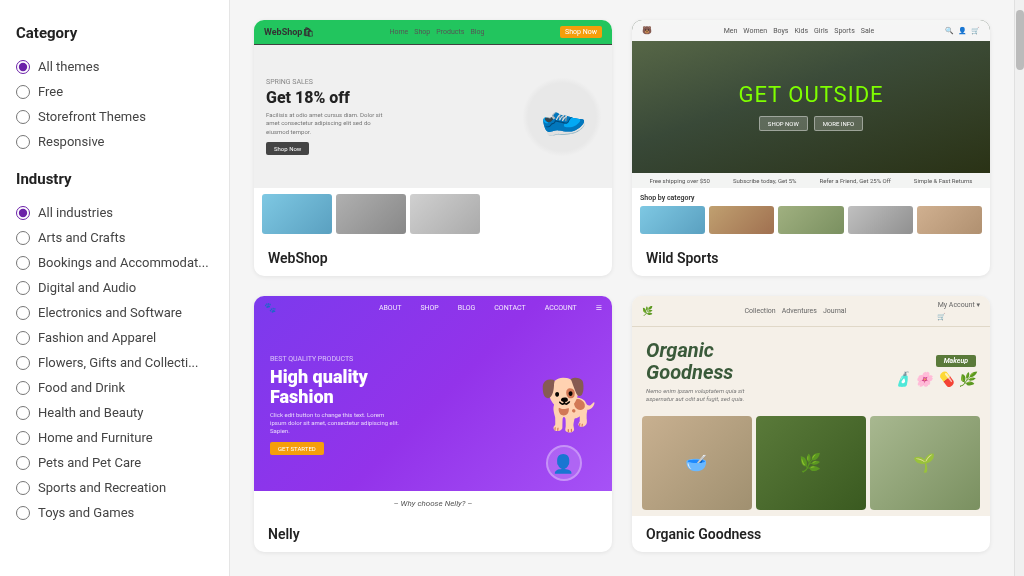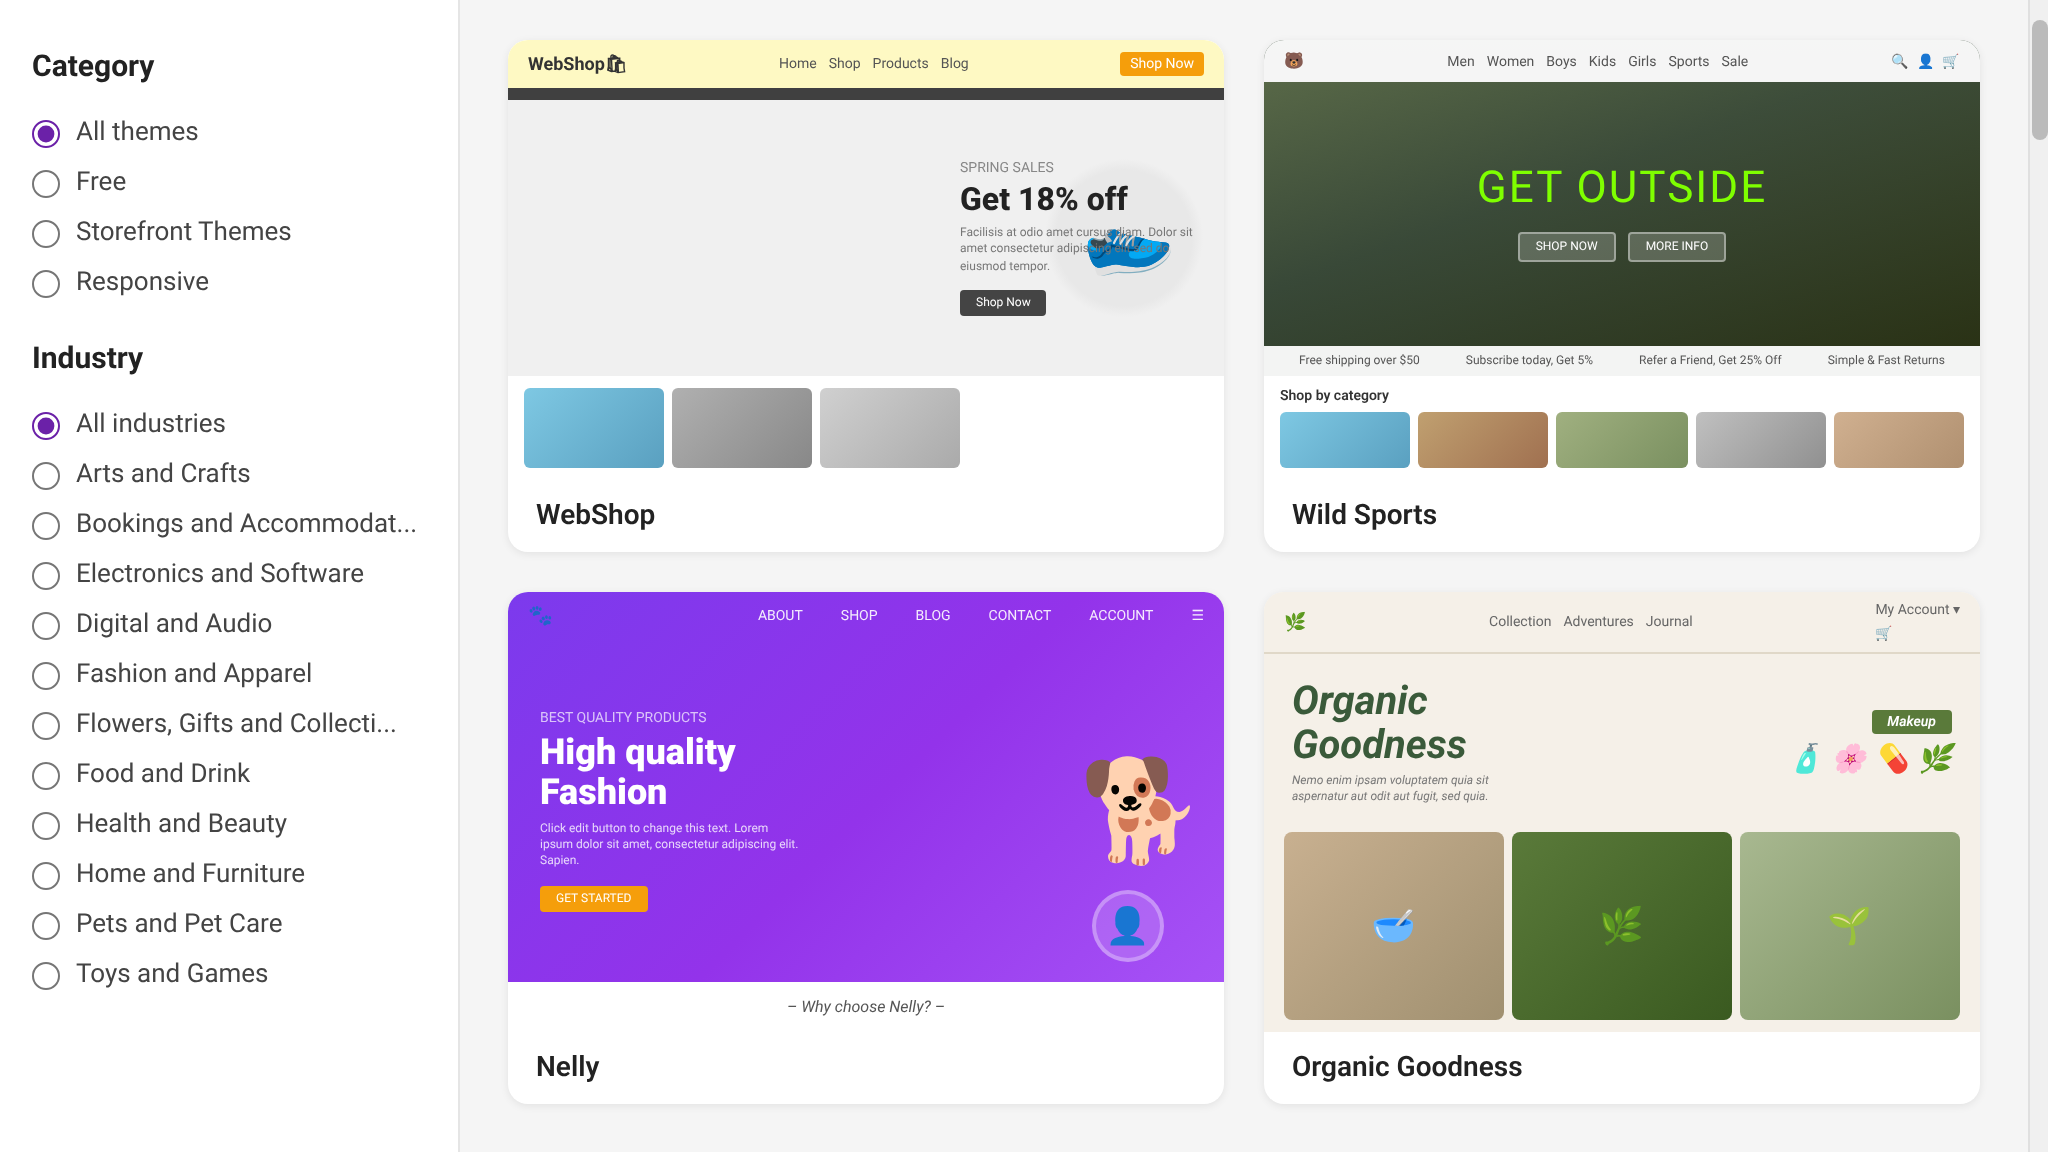--- a/index.html
+++ b/index.html
@@ -87,40 +87,39 @@
       color: #222;
     }
 
     
     .webshop-preview {
       background: #fff;
       display: flex;
       flex-direction: column;
     }
     .ws-header {
-      background: #fef9c3;
-      border-bottom: 6px solid #404040;
+      background: #22c55e;
+      border-bottom: 1px solid #404040;
       padding: 6px 10px;
       display: flex;
       align-items: center;
       justify-content: space-between;
       font-size: 8px;
     }
     .ws-logo { font-weight: bold; font-size: 9px; color: #333; }
     .ws-nav { display: flex; gap: 6px; font-size: 7px; color: #555; }
     .ws-btn { background: #f59e0b; color: #fff; border-radius: 2px; padding: 2px 5px; font-size: 7px; }
     .ws-hero {
       background: #f0f0f0;
       padding: 14px 12px;
       flex: 1;
       position: relative;
       overflow: hidden;
       display: flex;
       align-items: center;
-      justify-content: flex-end;
     }
     .ws-hero-text { z-index: 2; }
     .ws-hero-sale { font-size: 7px; color: #888; margin-bottom: 2px; }
     .ws-hero-title { font-size: 16px; font-weight: 800; color: #222; margin-bottom: 4px; }
     .ws-hero-desc { font-size: 6px; color: #777; max-width: 120px; line-height: 1.4; }
     .ws-hero-cta { background: #444; color: #fff; font-size: 6px; padding: 3px 8px; border-radius: 2px; margin-top: 6px; display: inline-block; }
     .ws-shoe {
       position: absolute;
       right: 10px;
       top: 50%;
@@ -370,28 +369,28 @@
     </div>
     <div class="filter-item">
       <input type="radio" name="industry" id="arts-crafts" style="">
       <label for="arts-crafts">Arts and Crafts</label>
     </div>
     <div class="filter-item">
       <input type="radio" name="industry" id="bookings" style="">
       <label for="bookings">Bookings and Accommodat...</label>
     </div>
     <div class="filter-item">
+      <input type="radio" name="industry" id="digital-audio" style="">
+      <label for="digital-audio">Digital and Audio</label>
+    </div>
+    <div class="filter-item">
       <input type="radio" name="industry" id="electronics" style="">
       <label for="electronics">Electronics and Software</label>
     </div>
     <div class="filter-item">
-      <input type="radio" name="industry" id="digital-audio" style="">
-      <label for="digital-audio">Digital and Audio</label>
-    </div>
-    <div class="filter-item">
       <input type="radio" name="industry" id="fashion" style="">
       <label for="fashion">Fashion and Apparel</label>
     </div>
     <div class="filter-item">
       <input type="radio" name="industry" id="flowers" style="">
       <label for="flowers">Flowers, Gifts and Collecti...</label>
     </div>
     <div class="filter-item">
       <input type="radio" name="industry" id="food-drink" style="">
       <label for="food-drink">Food and Drink</label>
@@ -400,20 +399,24 @@
       <input type="radio" name="industry" id="health-beauty" style="">
       <label for="health-beauty">Health and Beauty</label>
     </div>
     <div class="filter-item">
       <input type="radio" name="industry" id="home-furniture" style="">
       <label for="home-furniture">Home and Furniture</label>
     </div>
     <div class="filter-item">
       <input type="radio" name="industry" id="pets" style="">
       <label for="pets">Pets and Pet Care</label>
+    </div>
+    <div class="filter-item">
+      <input type="radio" name="industry" id="sports" style="">
+      <label for="sports">Sports and Recreation</label>
     </div>
     <div class="filter-item">
       <input type="radio" name="industry" id="toys-games" style="">
       <label for="toys-games">Toys and Games</label>
     </div>
   </div>
 </div>
 
 <div id="main">
   <div class="theme-grid">

